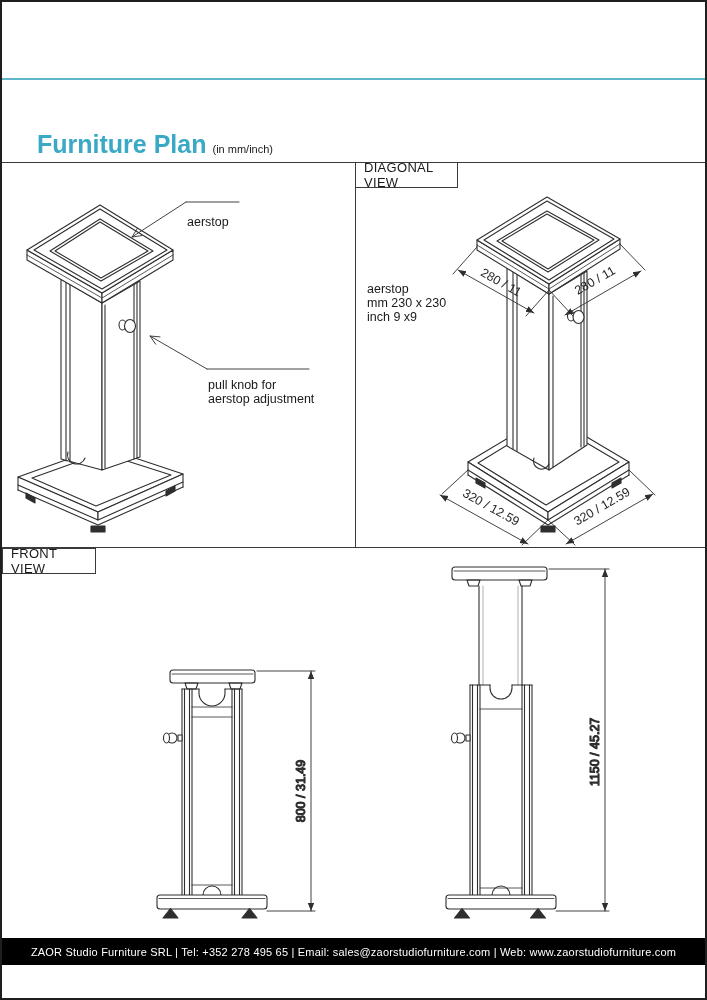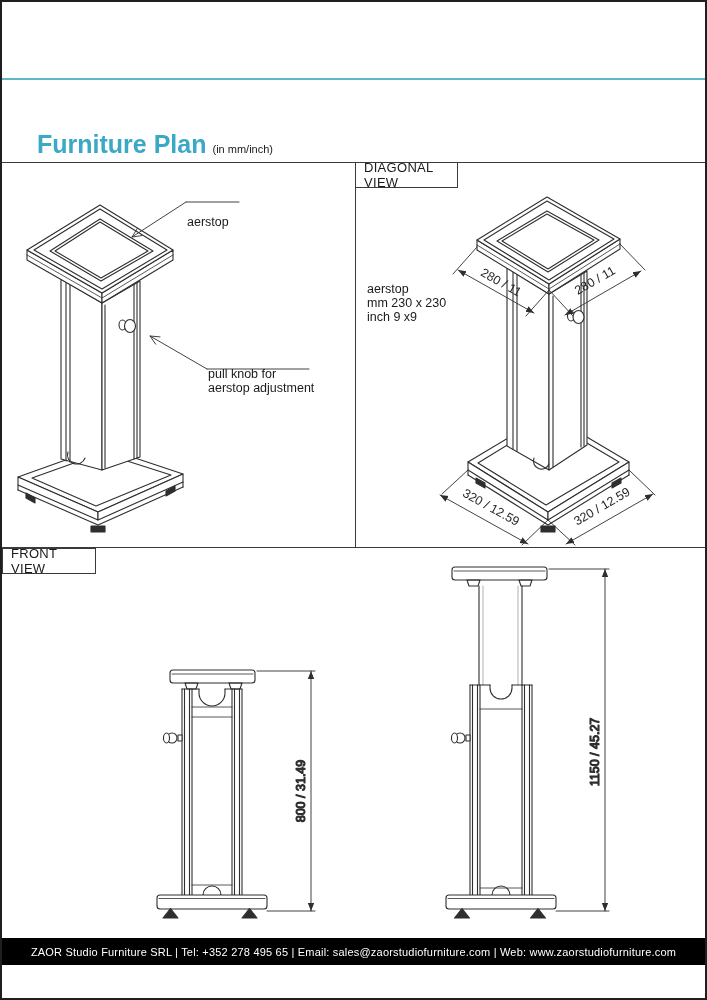--- a/index.html
+++ b/index.html
@@ -26,21 +26,21 @@
   
   .view-label{position:absolute;height:26px;background:#fff;border:1.5px solid #3a3a3a;
         display:flex;align-items:center;padding:0 8px;font-size:13px;letter-spacing:.3px;
         box-sizing:border-box;color:#1a1a1a;z-index:3;}
   .diag-label{left:353px;top:160px;width:103px;}
   .front-label{left:0;top:546px;width:94px;}
   
   .note{position:absolute;font-size:12.5px;color:#1a1a1a;line-height:14px;margin-top:28px;}
   .aerstop-note{left:365px;top:252px;}
   .aerstop-label{left:185px;top:185px;}
-  .pullknob-label{left:206px;top:337px;}
+  .pullknob-label{left:206px;top:348px;}
   svg{position:absolute;}
   #iso-svg{left:4px;top:162px;}
   #diag-svg{left:354px;top:162px;}
   #front-svg{left:4px;top:546px;}
   svg text{font-family:"Liberation Sans",sans-serif;font-size:12.5px;fill:#1f1f1f;}
   
   .footer-bar{position:absolute;left:0;top:936px;width:100%;height:27px;background:#000000;
         display:flex;align-items:center;justify-content:center;color:#fff;font-size:11px;
         letter-spacing:.2px;}
 </style>

